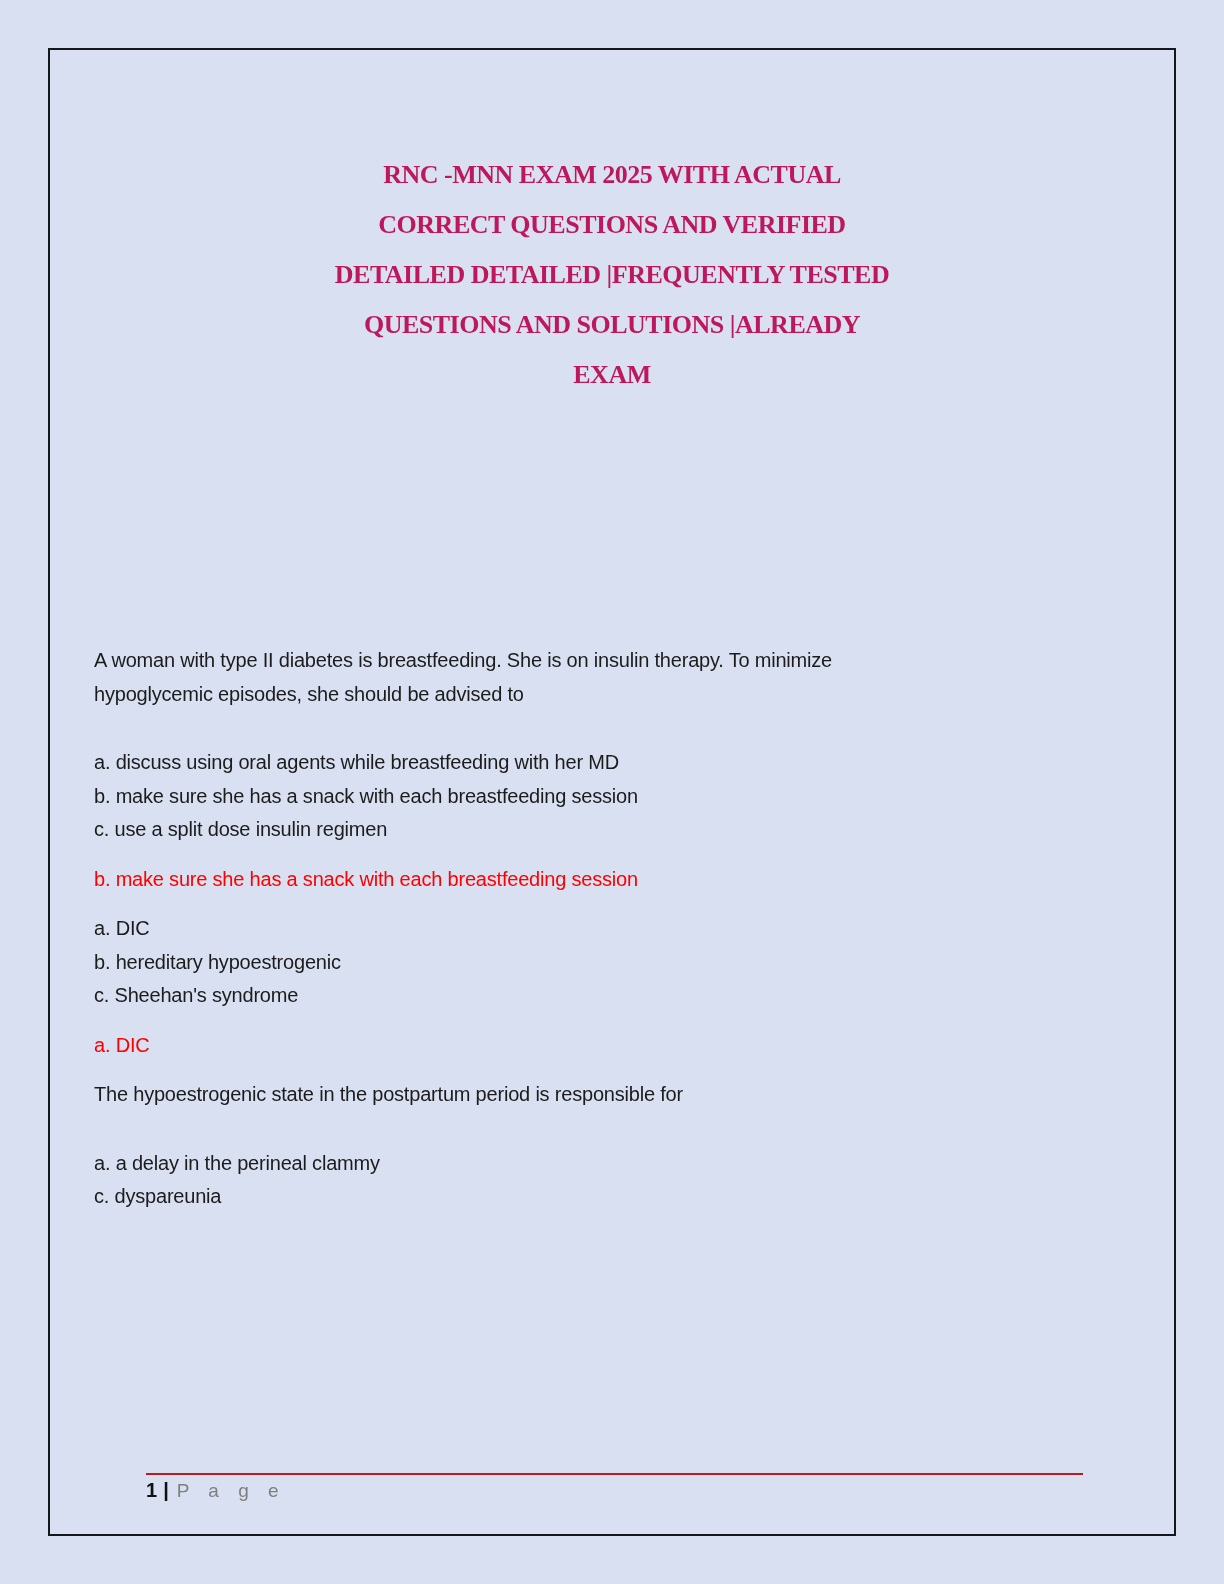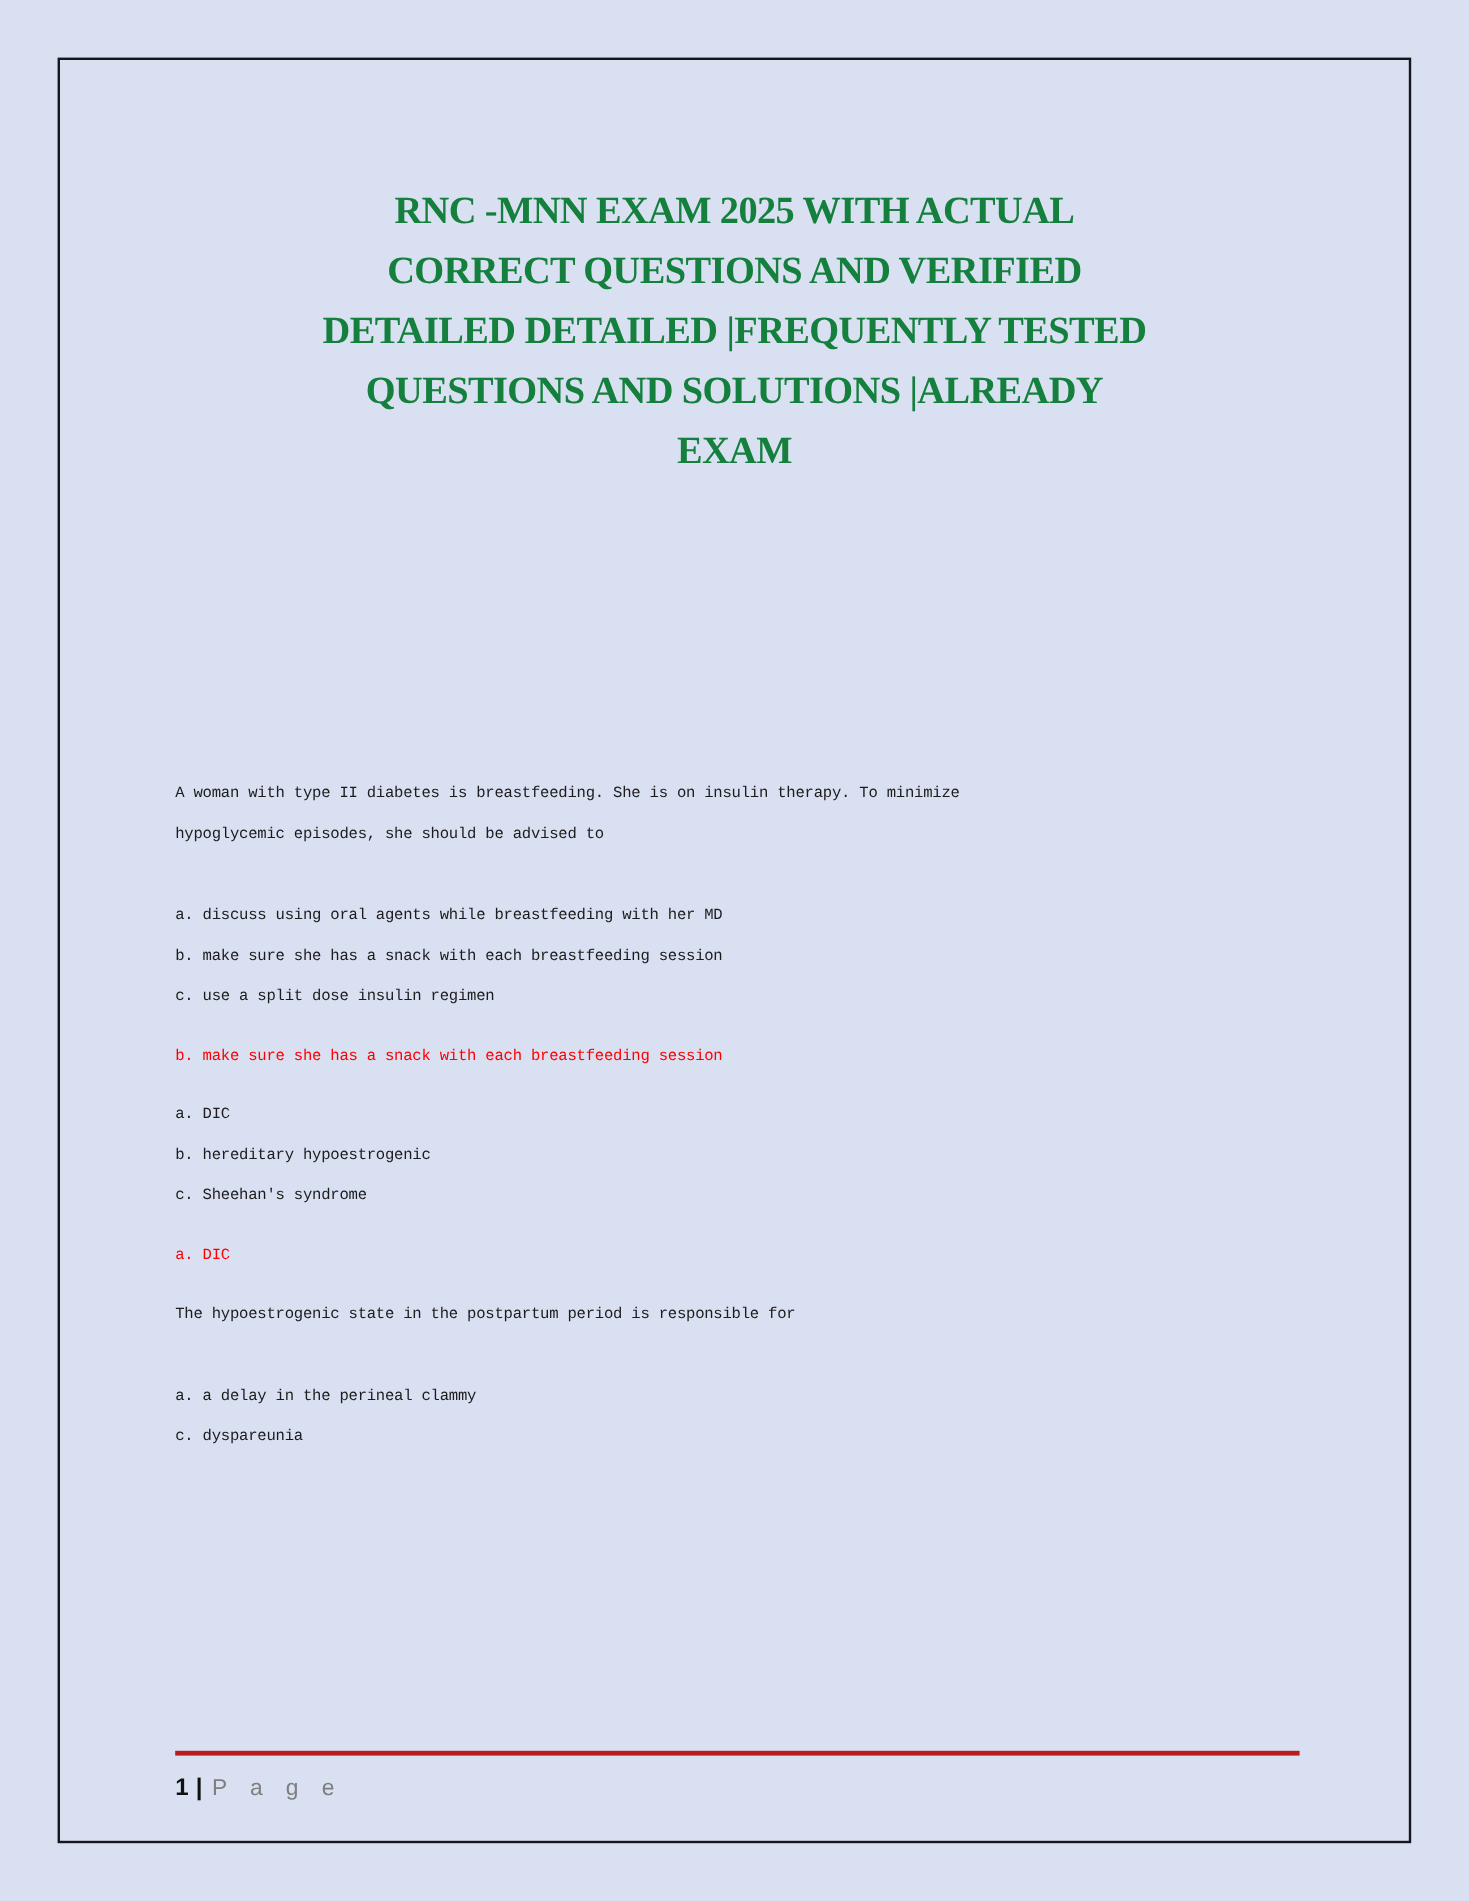--- a/index.html
+++ b/index.html
@@ -21,56 +21,55 @@
     width: 1124px;
     height: 1484px;
     border: 2px solid #16161d;
     box-sizing: content-box;
   }
   .doc-title {
     margin-top: 100px;
     text-align: center;
     font-family: "Liberation Serif", serif;
     font-weight: bold;
-    font-size: 32px;
+    font-size: 26px;
     line-height: 50px;
-    color: #15803d;
+    color: #be185d;
     letter-spacing: -0.5px;
   }
   .questions {
     margin-top: 244px;
-    margin-left: 96px;
+    margin-left: 44px;
     width: 940px;
-    font-size: 13px;
+    font-size: 20px;
     line-height: 33.5px;
     letter-spacing: -0.2px;
     color: #1c1c1c;
-    font-family: Liberation Mono, monospace;
   }
   .question-text {
     margin: 0 0 35px 0;
     white-space: pre-line;
   }
   .options {
     margin: 0 0 16px 0;
   }
   .option {
     display: block;
   }
   .answer {
     margin: 0 0 16px 0;
     color: #ff0000;
   }
   .footer {
     position: absolute;
     left: 96px;
     bottom: 32px;
     width: 937px;
-    border-top: 4px solid #b91c1c;
-    padding-top: 16px;
+    border-top: 2px solid #b91c1c;
+    padding-top: 4px;
     font-size: 20px;
     color: #111111;
   }
   .footer .page-num {
     font-weight: bold;
     color: #111111;
   }
   .footer .sep {
     font-weight: bold;
     color: #111111;

